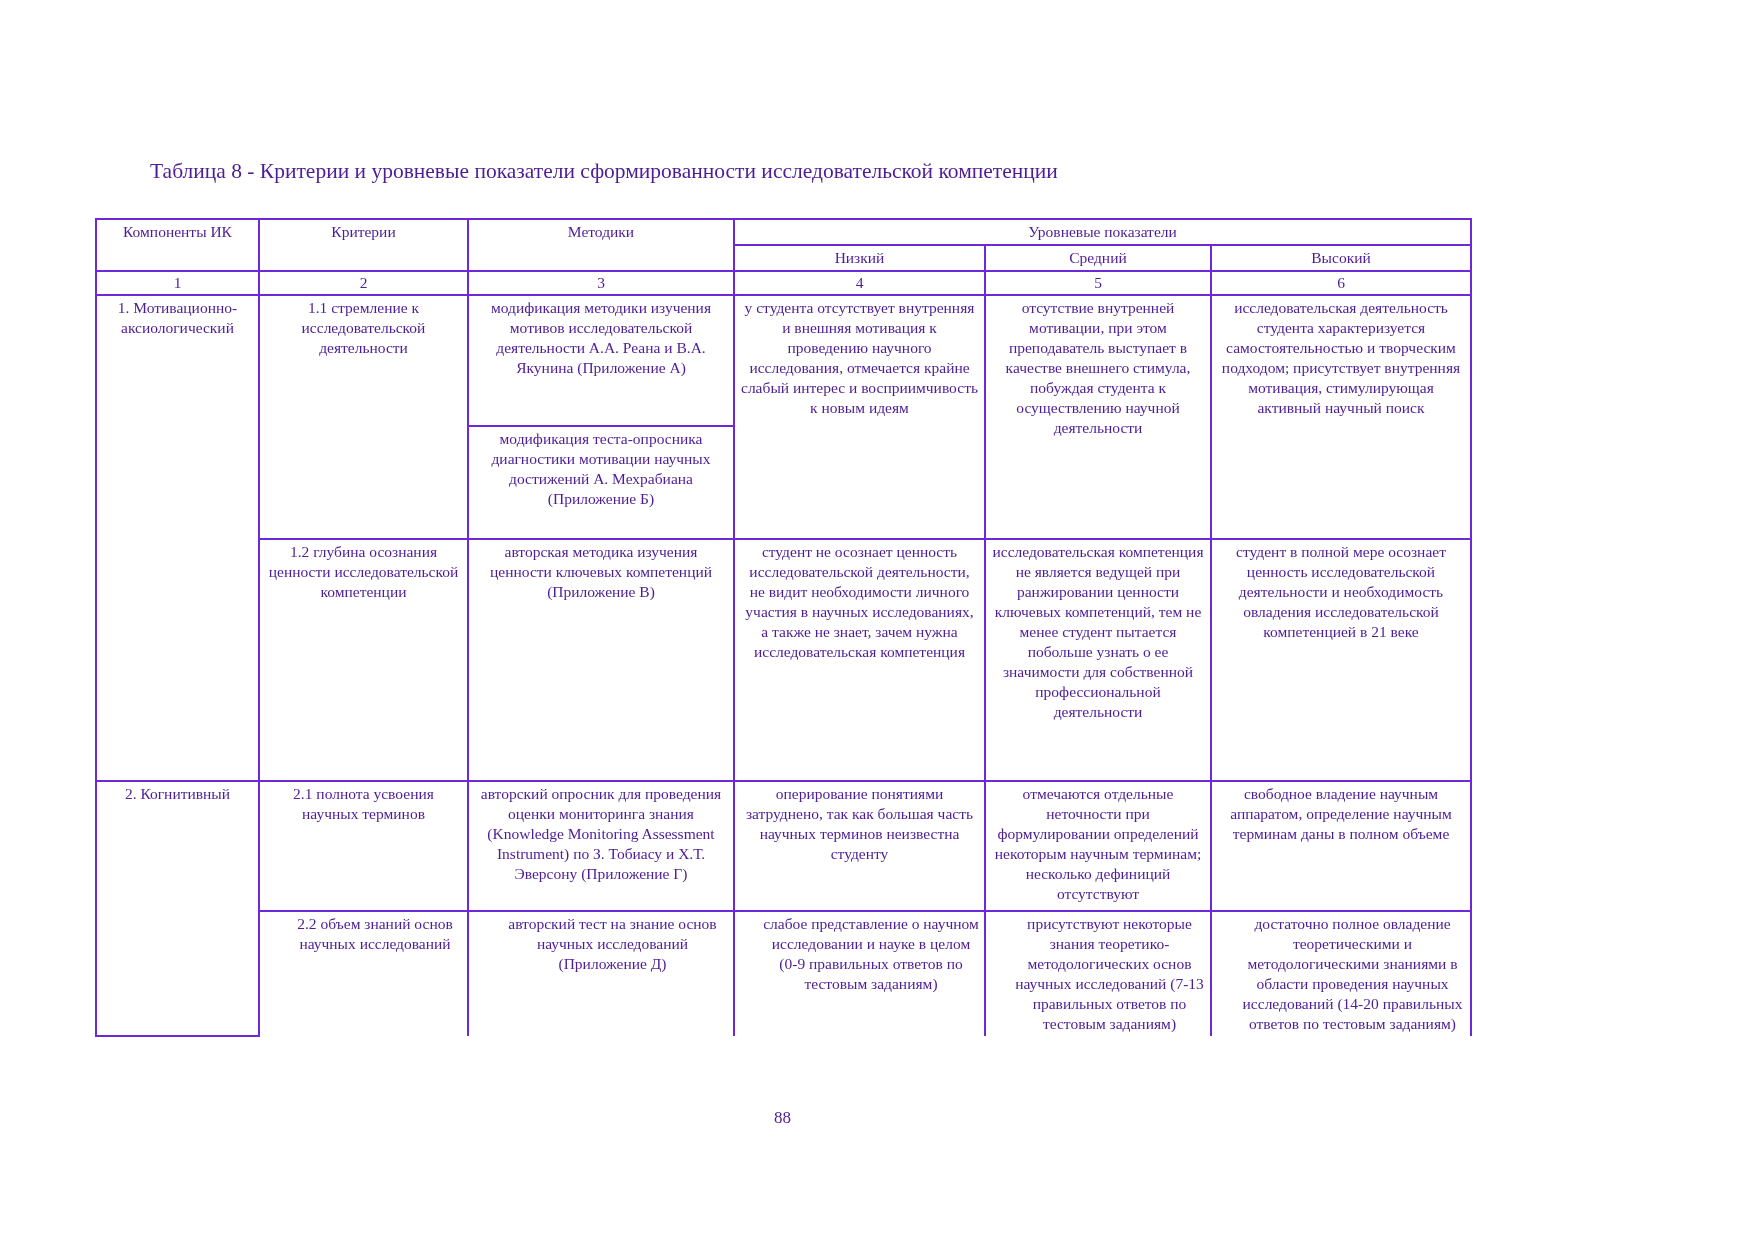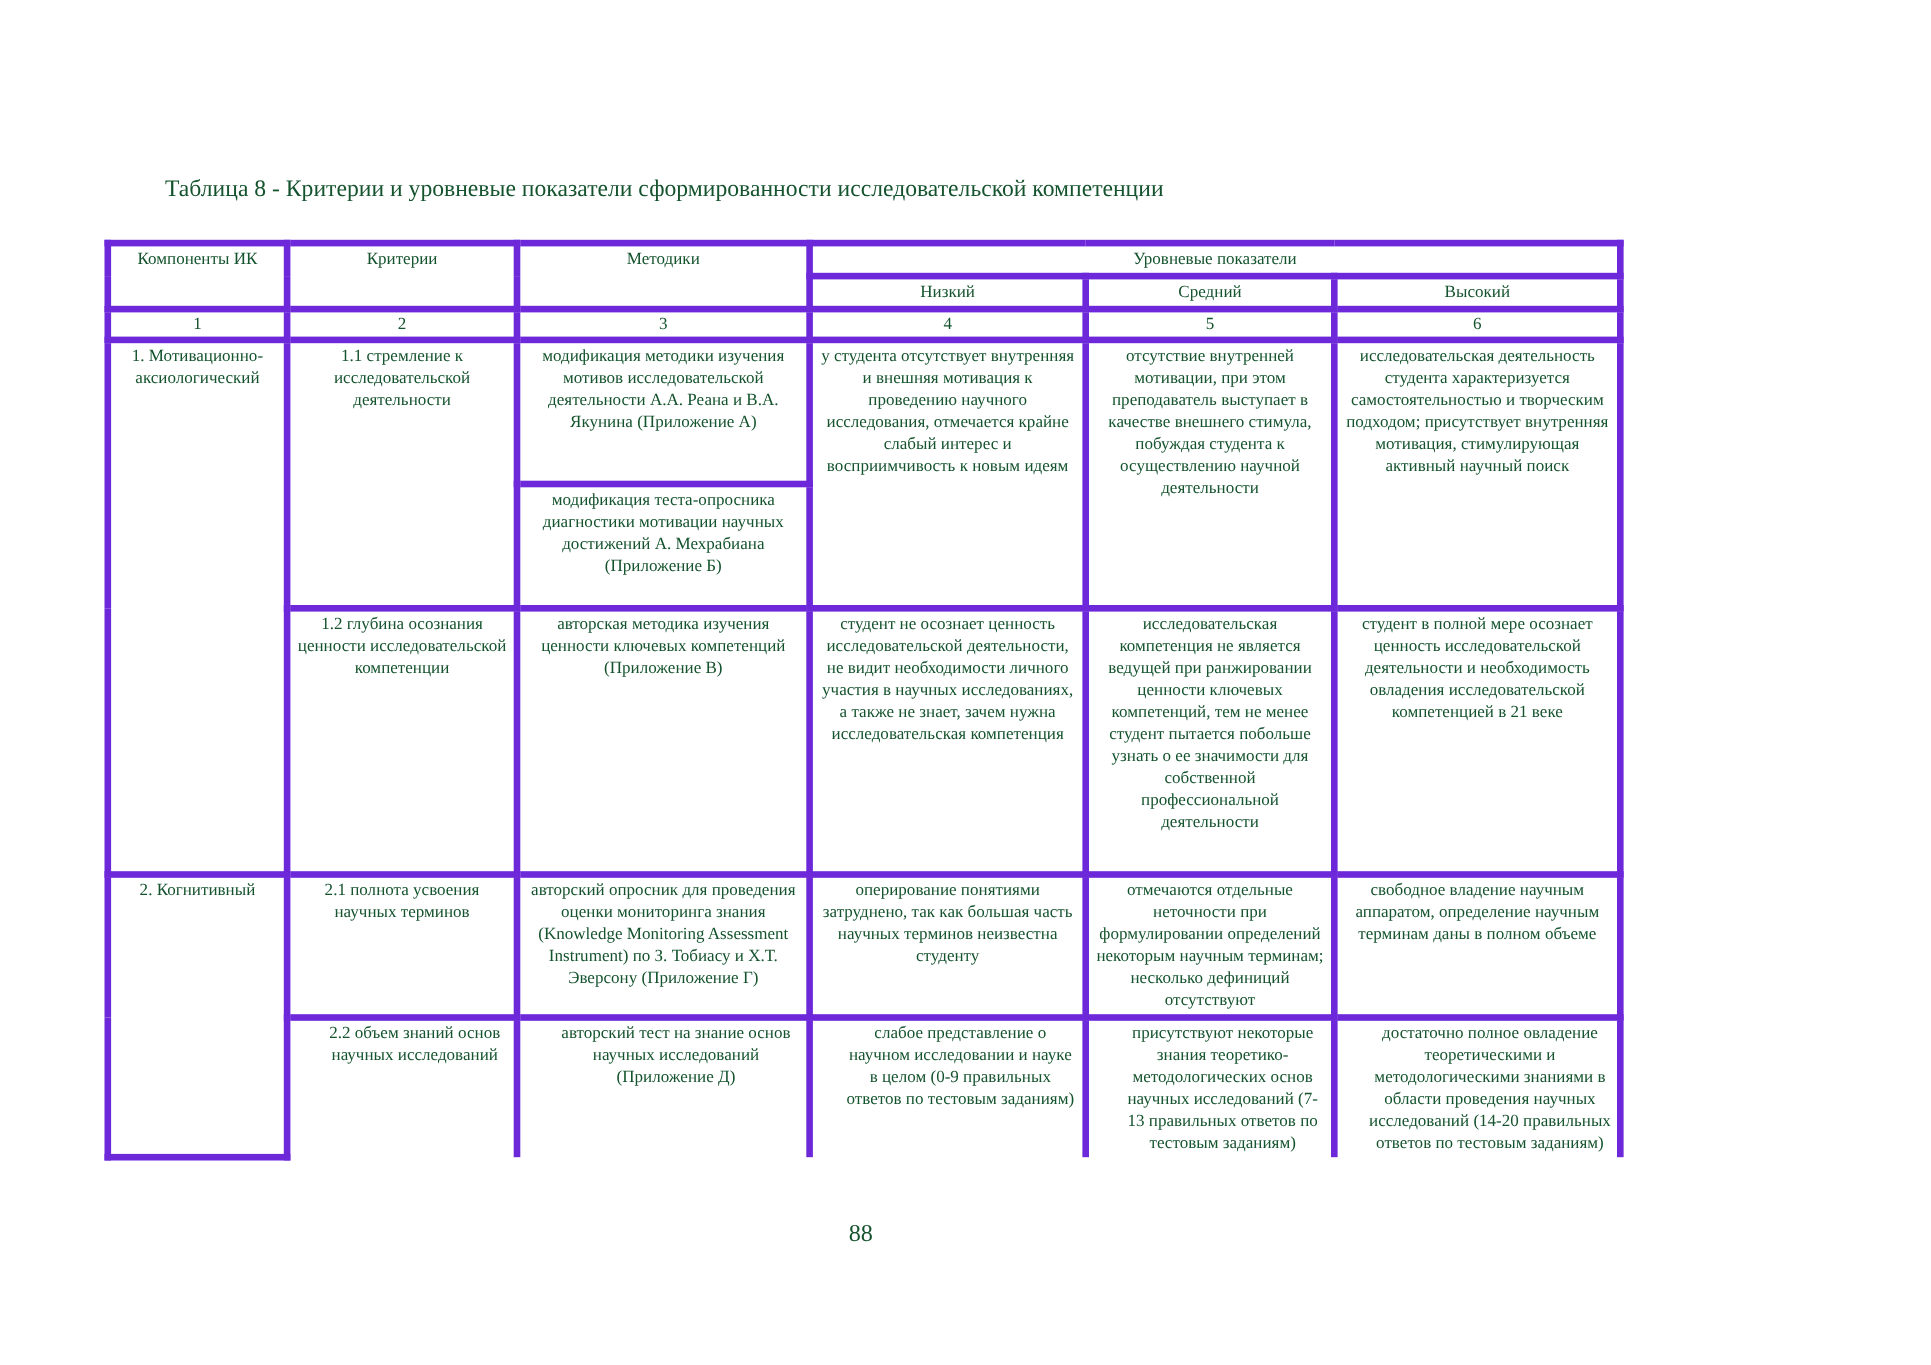--- a/index.html
+++ b/index.html
@@ -6,21 +6,21 @@
     margin: 0;
     padding: 0;
     background: #e8e8e8;
   }
   .page {
     position: relative;
     width: 1755px;
     height: 1241px;
     background: #ffffff;
     font-family: "Liberation Serif", "DejaVu Serif", serif;
-    color: #14532d;
+    color: #4c1d95;
     overflow: hidden;
   }
   .doc-title {
     position: absolute;
     left: 150px;
     top: 158px;
     width: 1320px;
     font-size: 21.5px;
     line-height: 26px;
     text-align: left;
@@ -29,21 +29,21 @@
     position: absolute;
     left: 95px;
     top: 218px;
     width: 1375px;
     border-collapse: collapse;
     table-layout: fixed;
     border: 2px solid #000;
     border-bottom: none;
   }
   table.crit td {
-    border: 6px solid #6d28d9;
+    border: 2px solid #6d28d9;
     vertical-align: top;
     text-align: center;
     padding: 2px 5px;
     font-size: 15.5px;
     line-height: 20px;
     overflow: hidden;
     word-wrap: break-word;
   }
   table.crit tr.hdr td {
     vertical-align: top;
@@ -55,21 +55,21 @@
   table.crit tr.cut td {
     border-bottom: none;
     padding-left: 28px;
   }
   .page-number {
     position: absolute;
     left: 95px;
     top: 1108px;
     width: 1375px;
     text-align: center;
-    font-size: 22px;
+    font-size: 17px;
   }
 </style>
 </head>
 <body>
 
 <div class="page">
 
   <div class="doc-title">Таблица 8 - Критерии и уровневые показатели сформированности исследовательской компетенции</div>
 
   <table class="crit">

